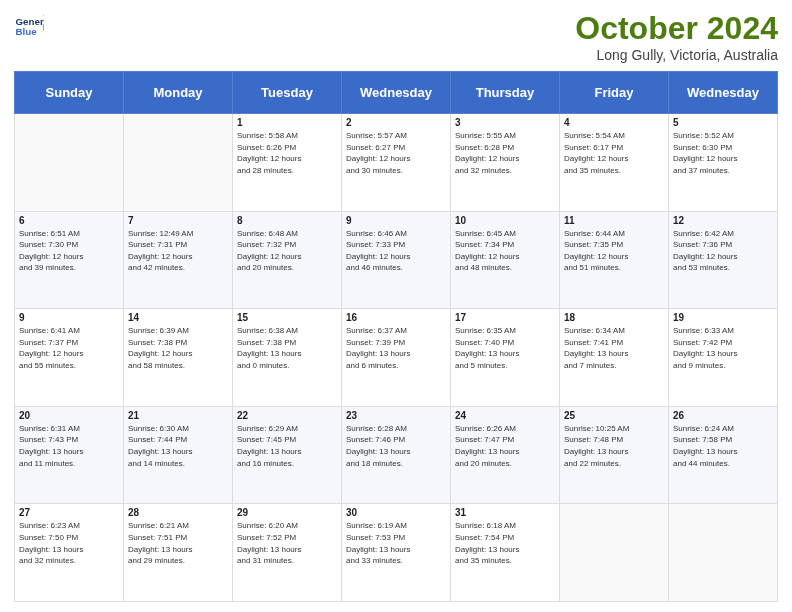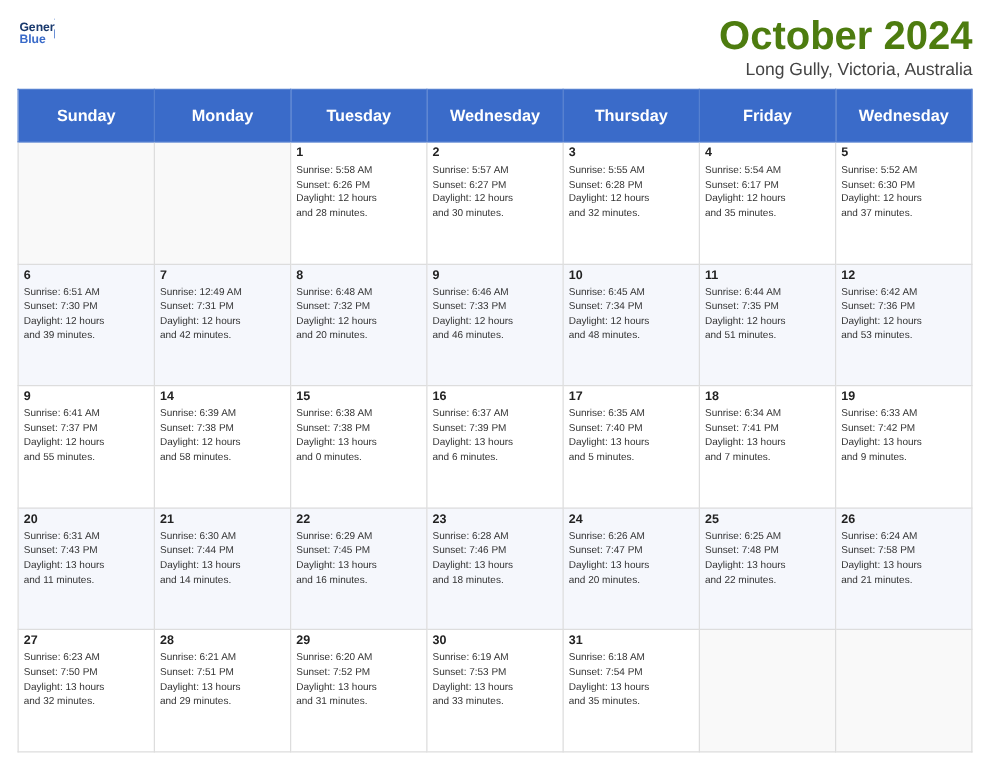--- a/index.html
+++ b/index.html
@@ -223,25 +223,25 @@
           <td>
             <span class="day-num">23</span>
             <div class="day-info"><span>Sunrise: 6:28 AM</span><br><span>Sunset: 7:46 PM</span><br><span>Daylight: 13 hours</span><br><span>and 18 minutes.</span></div>
           </td>
           <td>
             <span class="day-num">24</span>
             <div class="day-info"><span>Sunrise: 6:26 AM</span><br><span>Sunset: 7:47 PM</span><br><span>Daylight: 13 hours</span><br><span>and 20 minutes.</span></div>
           </td>
           <td>
             <span class="day-num">25</span>
-            <div class="day-info"><span>Sunrise: 6:25 AM</span><br><span>Sunset: 7:48 PM</span><br><span>Daylight: 13 hours</span><br><span>and 22 minutes.</span></div>
+            <div class="day-info"><span>Sunrise: 10:25 AM</span><br><span>Sunset: 7:48 PM</span><br><span>Daylight: 13 hours</span><br><span>and 22 minutes.</span></div>
           </td>
           <td>
             <span class="day-num">26</span>
-            <div class="day-info"><span>Sunrise: 6:24 AM</span><br><span>Sunset: 7:58 PM</span><br><span>Daylight: 13 hours</span><br><span>and 21 minutes.</span></div>
+            <div class="day-info"><span>Sunrise: 6:24 AM</span><br><span>Sunset: 7:58 PM</span><br><span>Daylight: 13 hours</span><br><span>and 44 minutes.</span></div>
           </td>
         </tr>
         <tr>
           <td>
             <span class="day-num">27</span>
             <div class="day-info"><span>Sunrise: 6:23 AM</span><br><span>Sunset: 7:50 PM</span><br><span>Daylight: 13 hours</span><br><span>and 32 minutes.</span></div>
           </td>
           <td>
             <span class="day-num">28</span>
             <div class="day-info"><span>Sunrise: 6:21 AM</span><br><span>Sunset: 7:51 PM</span><br><span>Daylight: 13 hours</span><br><span>and 29 minutes.</span></div>

